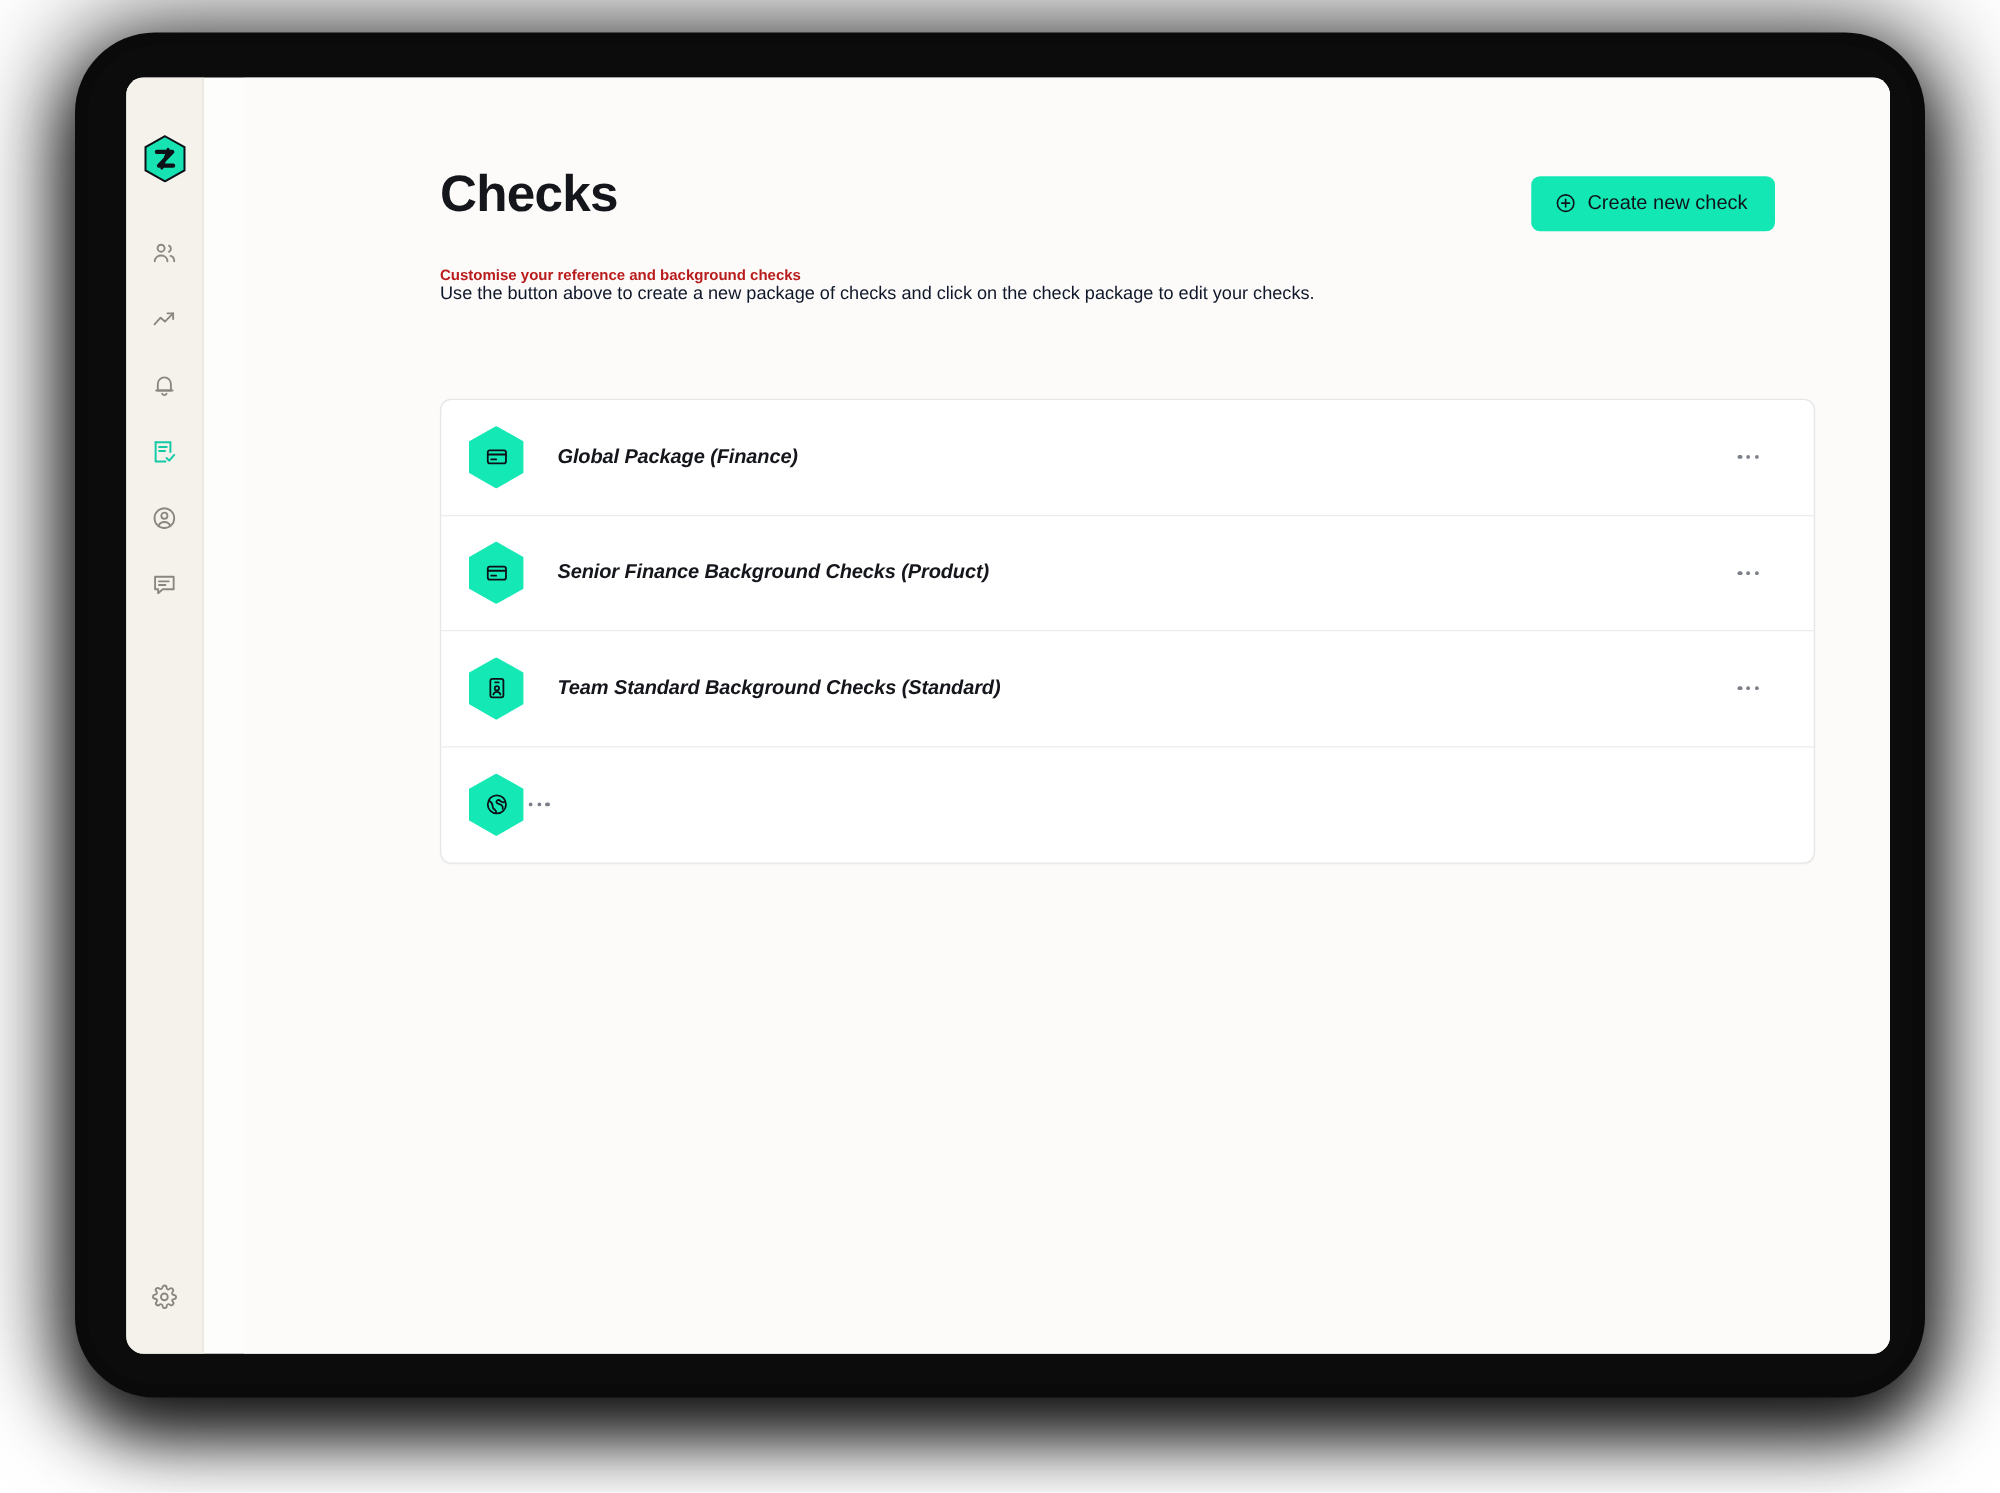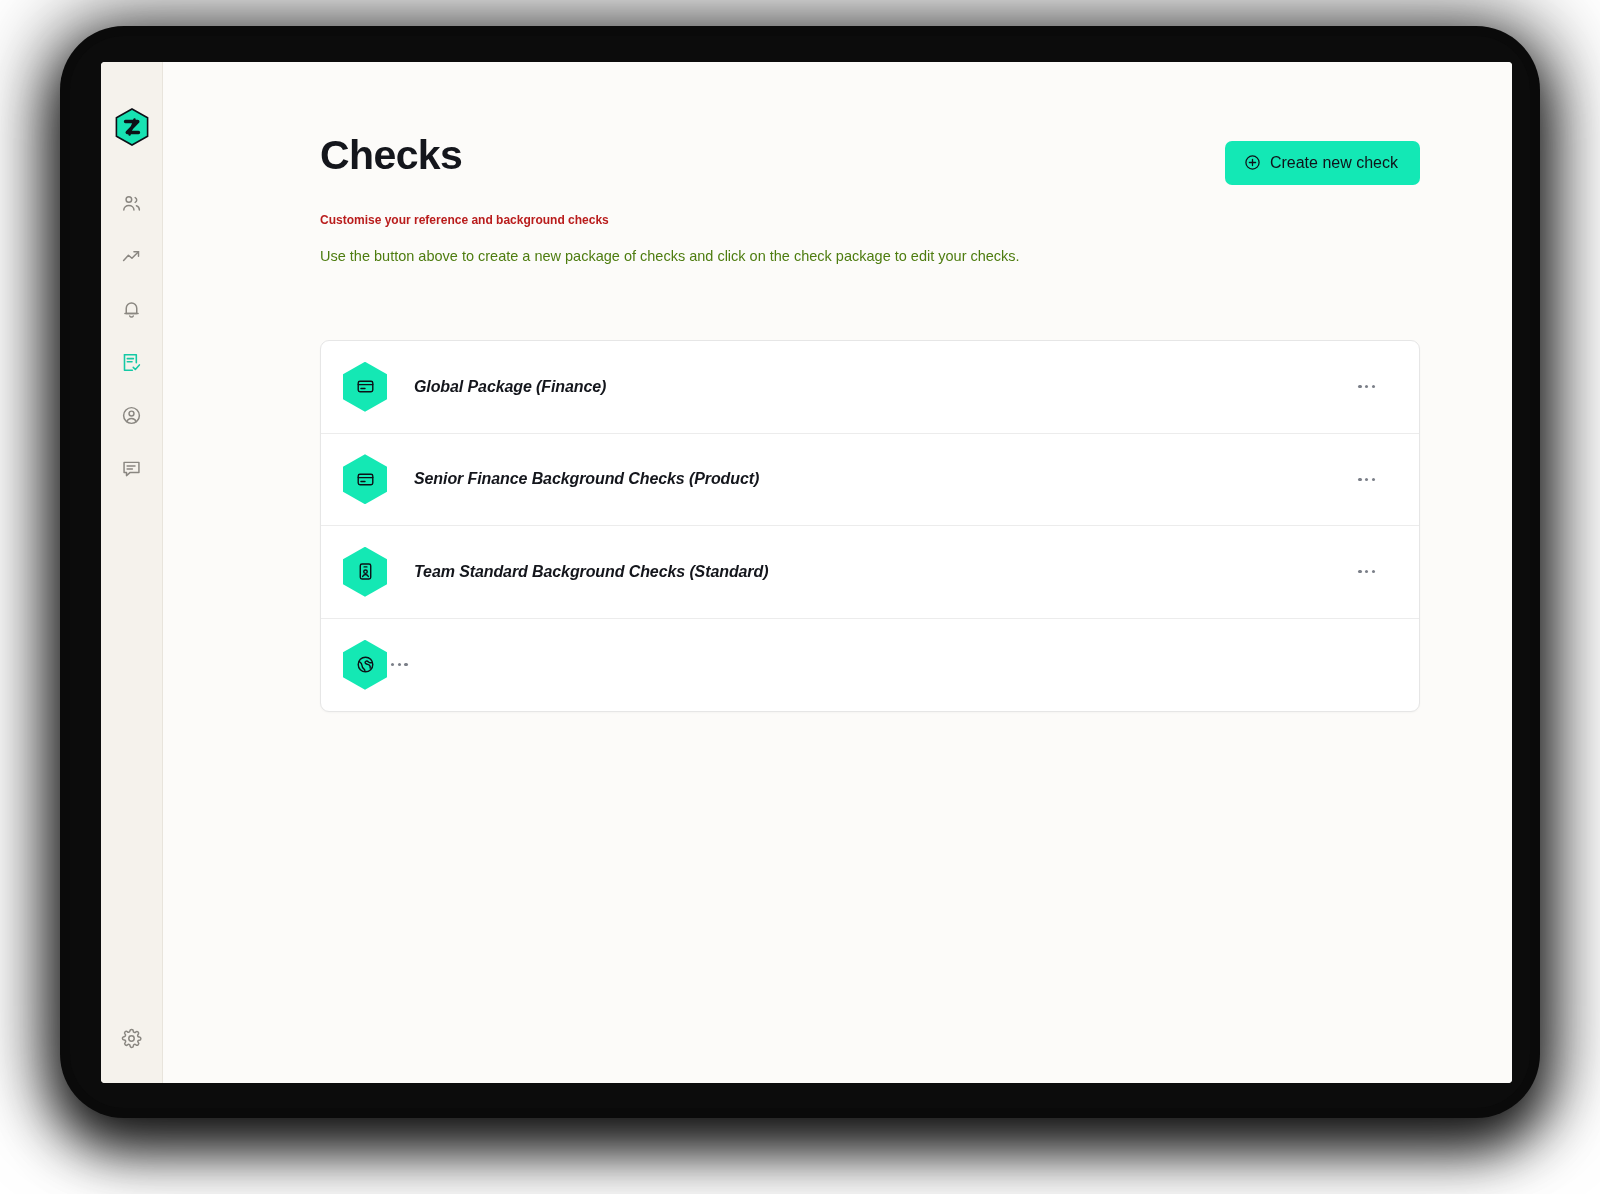--- a/index.html
+++ b/index.html
@@ -33,24 +33,25 @@
       0 26px 54px 14px rgba(0,0,0,0.88),
       0 0 78px 26px rgba(0,0,0,0.55);
   }
 
   .window {
     position: absolute;
     left: 101px;
     top: 62px;
     width: 1411px;
     height: 1021px;
-    border-radius: 4px;
+    border-radius: 14px;
     background: #fdfdfc;
     overflow: hidden;
     display: flex;
+    gap: 32px;
   }
 
   
   .sidebar {
     width: 62px;
     min-width: 62px;
     height: 100%;
     background: #f5f2ec;
     border-right: 1px solid #e8e4dc;
     display: flex;
@@ -143,23 +144,22 @@
   .create-btn svg { display: block; }
 
   .subtitle {
     margin-top: 28px;
     font-size: 12px;
     color: #b91c1c;
     font-weight: 700;
   }
 
   .helper {
-    margin-top: 21px;
     font-size: 14.5px;
-    color: #4d7c0f;
+    color: #0f172a;
     font-weight: 400;
   }
 
   
   .list-card {
     margin-top: 76px;
     width: 1100px;
     background: #ffffff;
     border: 1px solid #e6e6e6;
     border-radius: 9px;

